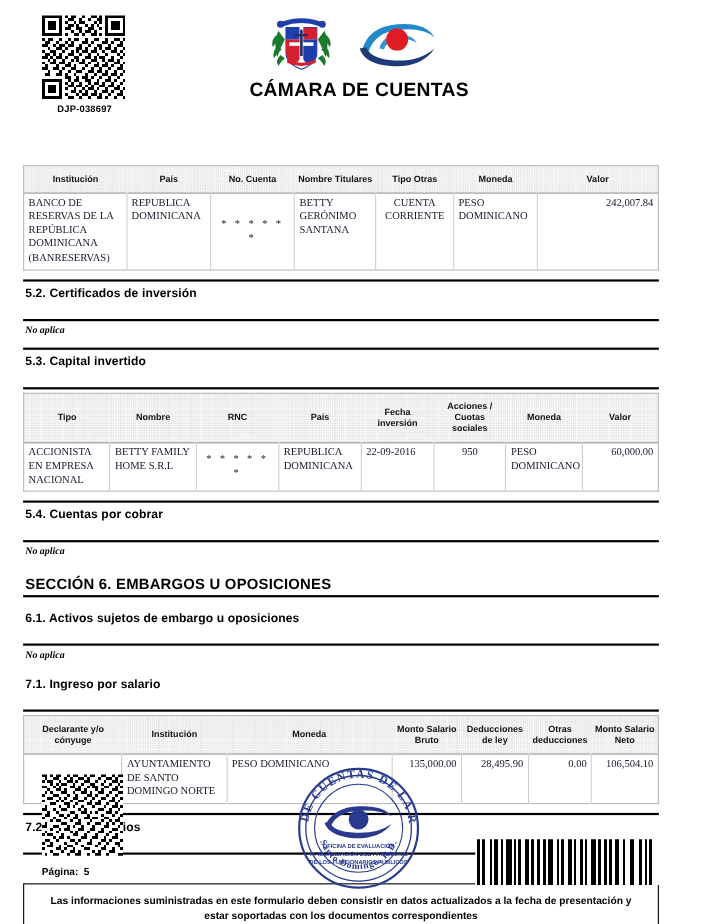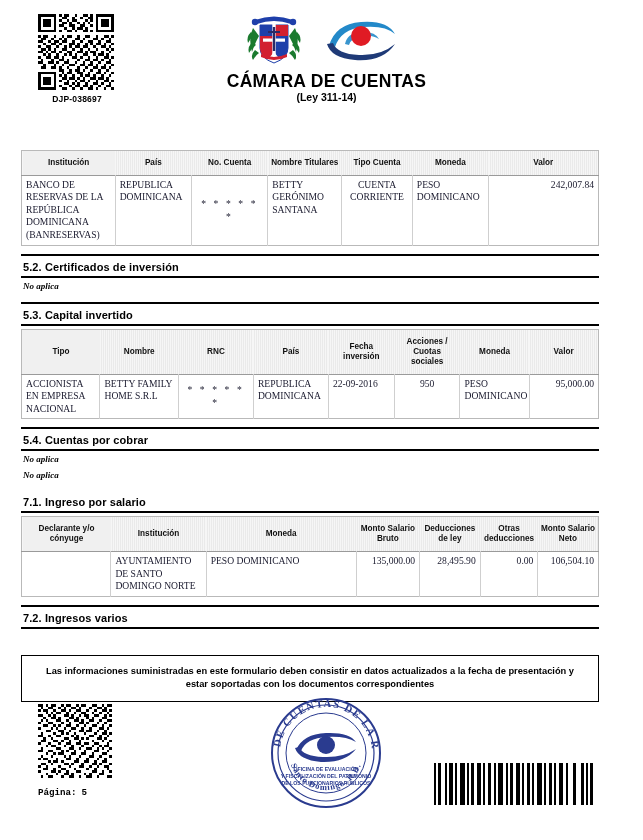--- a/index.html
+++ b/index.html
@@ -152,21 +152,21 @@
     font-weight: bold;
     letter-spacing: 0.2px;
     padding: 5px 2px 3px 2px;
     border-bottom: 2px solid #000;
     margin-top: 9px;
   }
   .sec-sub {
     font-size: 11px;
     font-weight: bold;
     letter-spacing: 0.1px;
-    padding: 5px 2px 3px 2px;
+    padding: 5px 2px 17px 2px;
     border-top: 2px solid #000;
     border-bottom: 2px solid #000;
     margin-top: 8px;
   }
   .sec-sub.no-top { border-top: none; }
   .noaplica {
     font-family: "Liberation Serif", serif;
     font-style: italic;
     font-weight: bold;
     font-size: 9px;
@@ -198,21 +198,20 @@
     left: 38px;
     top: 14px;
     width: 80px;
   }
   .qr2 { width: 74px; height: 74px; display: block; }
   .page-label {
     font-size: 9.2px;
     font-weight: bold;
     margin-top: 9px;
     white-space: nowrap;
-    font-family: Liberation Mono, monospace;
   }
   .page-label .num { margin-left: 5px; }
   .seal {
     position: absolute;
     left: 263px;
     top: 0px;
     width: 126px;
     height: 126px;
   }
   .barcode {
@@ -495,21 +494,20 @@
       <svg class="cclogo" viewBox="0 0 80 50">
         <path d="M8 32 Q14 10 40 8 Q66 6 74 20 Q64 11 42 13 Q20 15 14 33 Z" fill="#2389c9"></path>
         <path d="M6 30 Q10 44 34 46 Q62 48 74 30 Q60 42 38 41 Q16 40 12 29 Z" fill="#1f3a77"></path>
         <path d="M24 30 Q26 19 40 18 Q54 17 58 25 Q50 20 40 22 Q30 24 28 31 Z" fill="#2389c9" opacity="0.9"></path>
         <circle cx="40" cy="22" r="10" fill="#e01b24"></circle>
       </svg>
     </div>
 
     <div class="title-block">
       <div class="t1">CÁMARA DE CUENTAS</div>
-      <div class="t4">(Ley 311-14)</div>
     </div>
   </div>
 
   <div class="content">
 
     <table class="dataTable">
       <colgroup>
         <col style="width:16.2%">
           <col style="width:13.2%">
           <col style="width:13.2%">
@@ -517,21 +515,21 @@
         <col style="width:12.2%">
           <col style="width:13.2%">
           <col style="width:19.0%">
       </colgroup>
       <thead>
         <tr>
           <th>Institución</th>
           <th>País</th>
           <th>No. Cuenta</th>
           <th>Nombre Titulares</th>
-          <th>Tipo Cuenta</th>
+          <th>Tipo Otras</th>
           <th>Moneda</th>
           <th>Valor</th>
         </tr>
       </thead>
       <tbody>
         <tr style="height:70px">
           <td>BANCO DE RESERVAS DE LA REPÚBLICA DOMINICANA (BANRESERVAS)</td>
           <td>REPUBLICA DOMINICANA</td>
           <td class="c masked" style="vertical-align:middle">* * * * * *</td>
           <td>BETTY GERÓNIMO SANTANA</td>
@@ -572,29 +570,31 @@
         </thead>
         <tbody>
           <tr style="height:40px">
             <td>ACCIONISTA EN EMPRESA NACIONAL</td>
             <td>BETTY FAMILY HOME S.R.L</td>
             <td class="c masked" style="vertical-align:middle">* * * * * *</td>
             <td>REPUBLICA DOMINICANA</td>
             <td>22-09-2016</td>
             <td class="c">950</td>
             <td>PESO DOMINICANO</td>
-            <td class="r">95,000.00</td>
+            <td class="r">60,000.00</td>
           </tr>
         </tbody>
       </table>
     </div>
 
     <div class="sec-sub">5.4. Cuentas por cobrar</div>
     <div class="noaplica">No aplica</div>
 
+    <div class="sec-main">SECCIÓN 6. EMBARGOS U OPOSICIONES</div>
+    <div class="sec-sub no-top">6.1. Activos sujetos de embargo u oposiciones</div>
     <div class="noaplica">No aplica</div>
 
     <div class="sec-sub no-top">7.1. Ingreso por salario</div>
 
     <div class="tbl-wrap">
       <table class="dataTable">
         <colgroup>
           <col style="width:15.5%">
             <col style="width:16.5%">
             <col style="width:26.0%">

